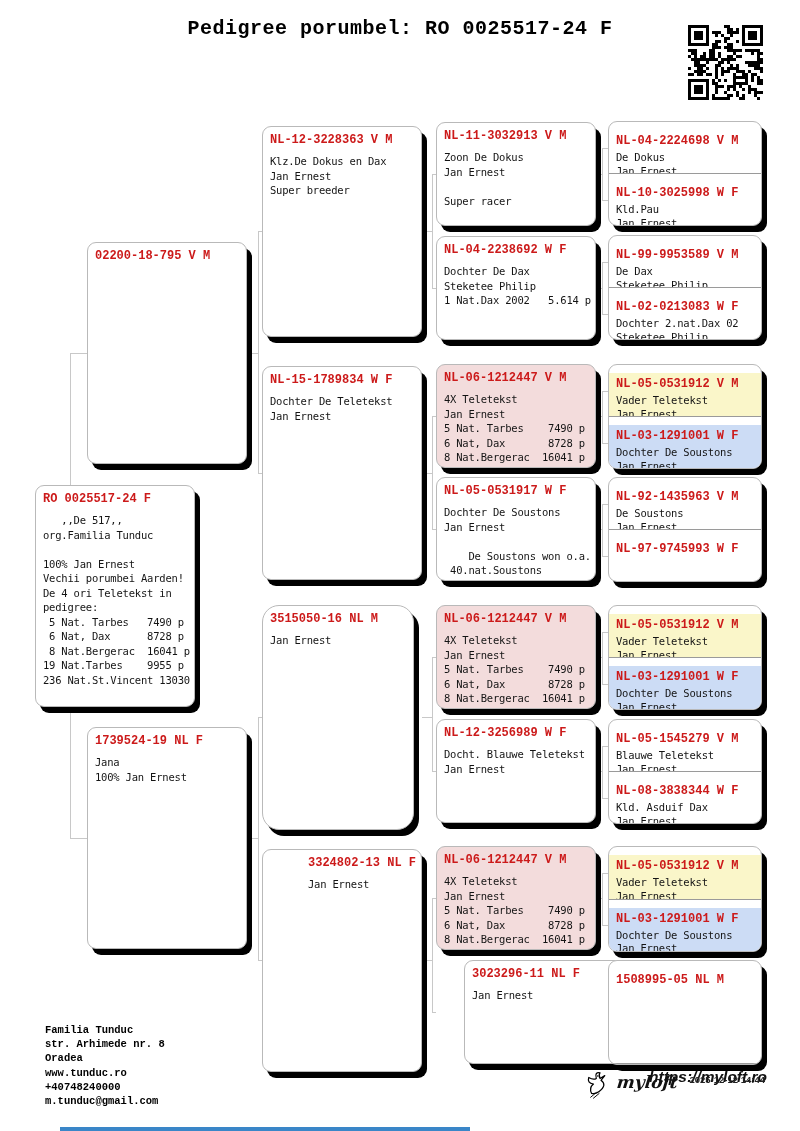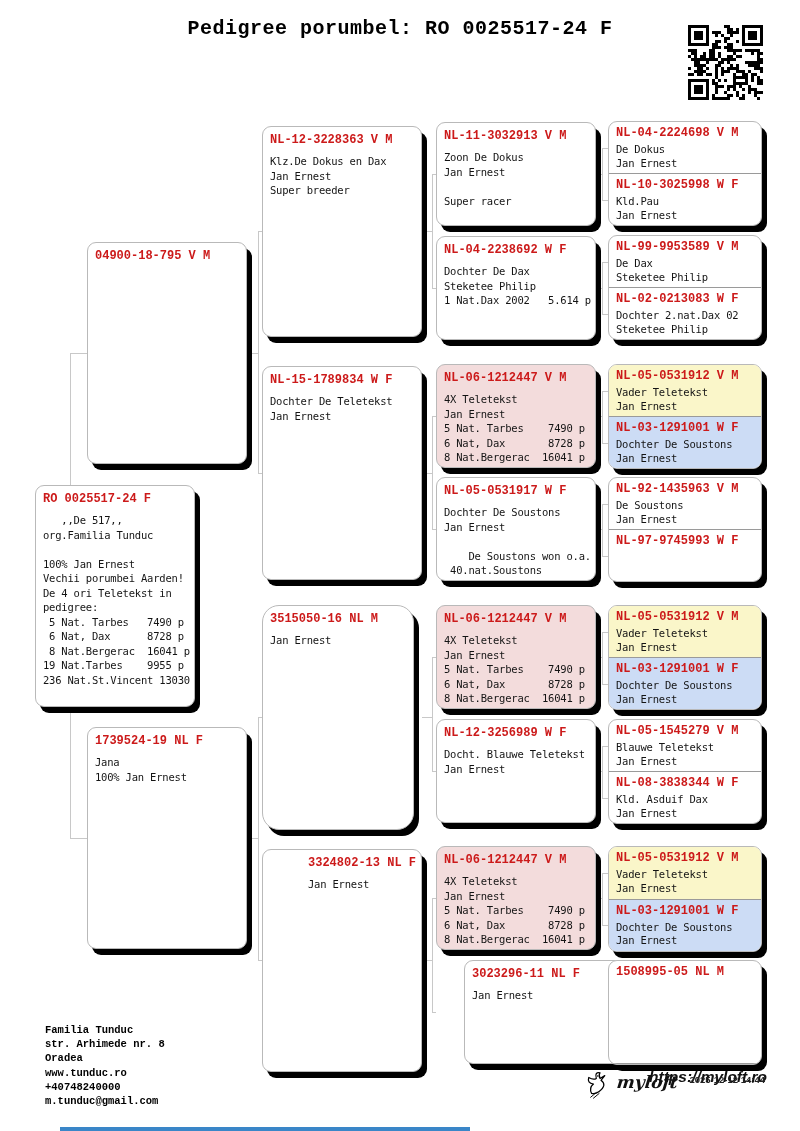--- a/index.html
+++ b/index.html
@@ -15,21 +15,21 @@
         border-radius:9px;box-shadow:5px 6px 0 var(--shadow);
         padding:6px 2px 4px 7px;overflow:hidden;box-sizing:border-box;}
   .ring{font:700 12px "Liberation Mono",monospace;color:var(--red);white-space:pre;margin:0 0 7px 0;}
   .bbody{font:400 10.5px/14.5px "DejaVu Sans Mono",monospace;letter-spacing:-.2px;
          color:#141414;white-space:pre;}
   .pink{background:var(--pink);}
   
   .card{position:absolute;z-index:2;background:#fff;border:1px solid var(--border);
         border-radius:9px;box-shadow:5px 6px 0 var(--shadow);overflow:hidden;
         box-sizing:border-box;display:flex;flex-direction:column;}
-  .sub{flex:1 1 0;padding:4px 2px 2px 7px;overflow:hidden;}
+  .sub{flex:1 1 0;padding:4px 2px 2px 7px;overflow:hidden;margin-top:8px;}
   .sub .ring{margin:0 0 3px 0;}
   .sub .bbody{line-height:13.5px;}
   .divider{height:1px;background:#9a9a9a;flex:0 0 1px;}
   .hl-yellow{background:var(--yellow);}
   .hl-blue{background:var(--blue);}
   
   .contact{position:absolute;left:45px;top:1023px;
            font:700 10.5px/14.2px "Liberation Mono",monospace;color:#000;white-space:pre;}
   .brandrow{position:absolute;left:585px;top:1066px;width:185px;height:46px;}
   .bird{position:absolute;left:0;top:2px;}
@@ -430,21 +430,21 @@
 De 4 ori Teletekst in
 pedigree:
  5 Nat. Tarbes   7490 p
  6 Nat, Dax      8728 p
  8 Nat.Bergerac  16041 p
 19 Nat.Tarbes    9955 p
 236 Nat.St.Vincent 13030</div>
   </div>
 
   <div class="pbox" style="left:87px;top:242px;width:160px;height:222px;">
-    <div class="ring">04900-18-795 V M</div>
+    <div class="ring">02200-18-795 V M</div>
   </div>
   <div class="pbox" style="left:87px;top:727px;width:160px;height:222px;">
     <div class="ring">1739524-19 NL F</div>
     <div class="bbody">Jana
 100% Jan Ernest</div>
   </div>
 
   <div class="pbox" style="left:262px;top:126px;width:160px;height:211px;">
     <div class="ring">NL-12-3228363 V M</div>
     <div class="bbody">Klz.De Dokus en Dax

